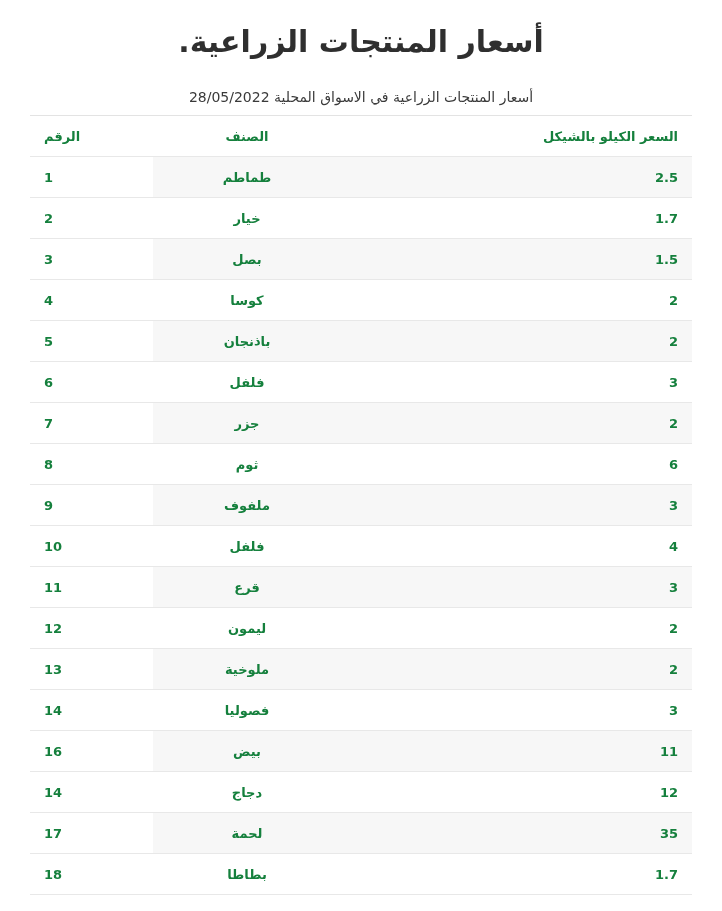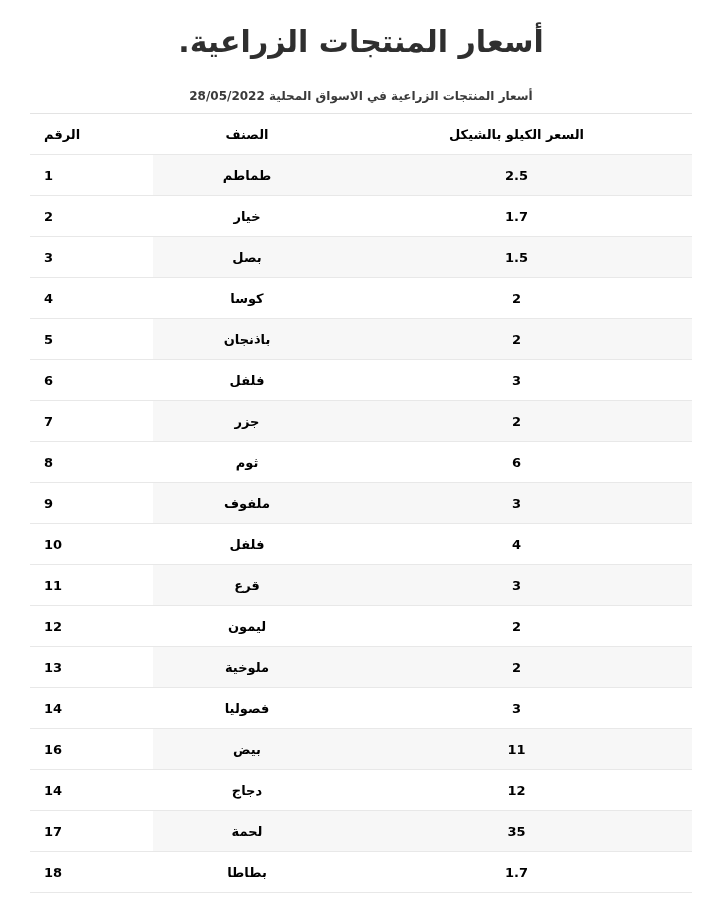--- a/index.html
+++ b/index.html
@@ -25,22 +25,22 @@
     font-size: 30px;
     font-weight: bold;
     color: #2f2f2f;
     margin: 22px 0 0 0;
     padding: 0 16px;
     letter-spacing: 0px;
     line-height: 1.3;
   }
   .table-caption {
     text-align: center;
-    font-size: 12px;
-    font-weight: bold;
+    font-size: 14px;
+    font-weight: normal;
     color: #3a3a3a;
     margin-top: 28px;
     margin-bottom: 10px;
     padding: 0 37px;
   }
   .table-wrap {
     margin: 0 30px;
     border-top: 1px solid #e3e3e3;
   }
   table.price-table {
@@ -49,27 +49,27 @@
     font-size: 13px;
     table-layout: fixed;
   }
   table.price-table th,
   table.price-table td {
     border-bottom: 1px solid #e8e8e8;
     padding: 0 14px;
     height: 40px;
     vertical-align: middle;
     font-weight: bold;
-    color: #000000;
+    color: #15803d;
     white-space: nowrap;
     overflow: hidden;
   }
   .col-num   { width: 95px;  text-align: left; }
   .col-item  { width: 160px; text-align: center; }
-  .col-price { width: auto;  text-align: center; }
+  .col-price { width: auto;  text-align: right; }
 
   thead th {
     font-size: 13px;
     color: #3d3d3d;
     border-bottom: 1px solid #dedede;
   }
   tbody tr.row-alt td {
     background: #f7f7f7;
   }
   tbody tr td {

